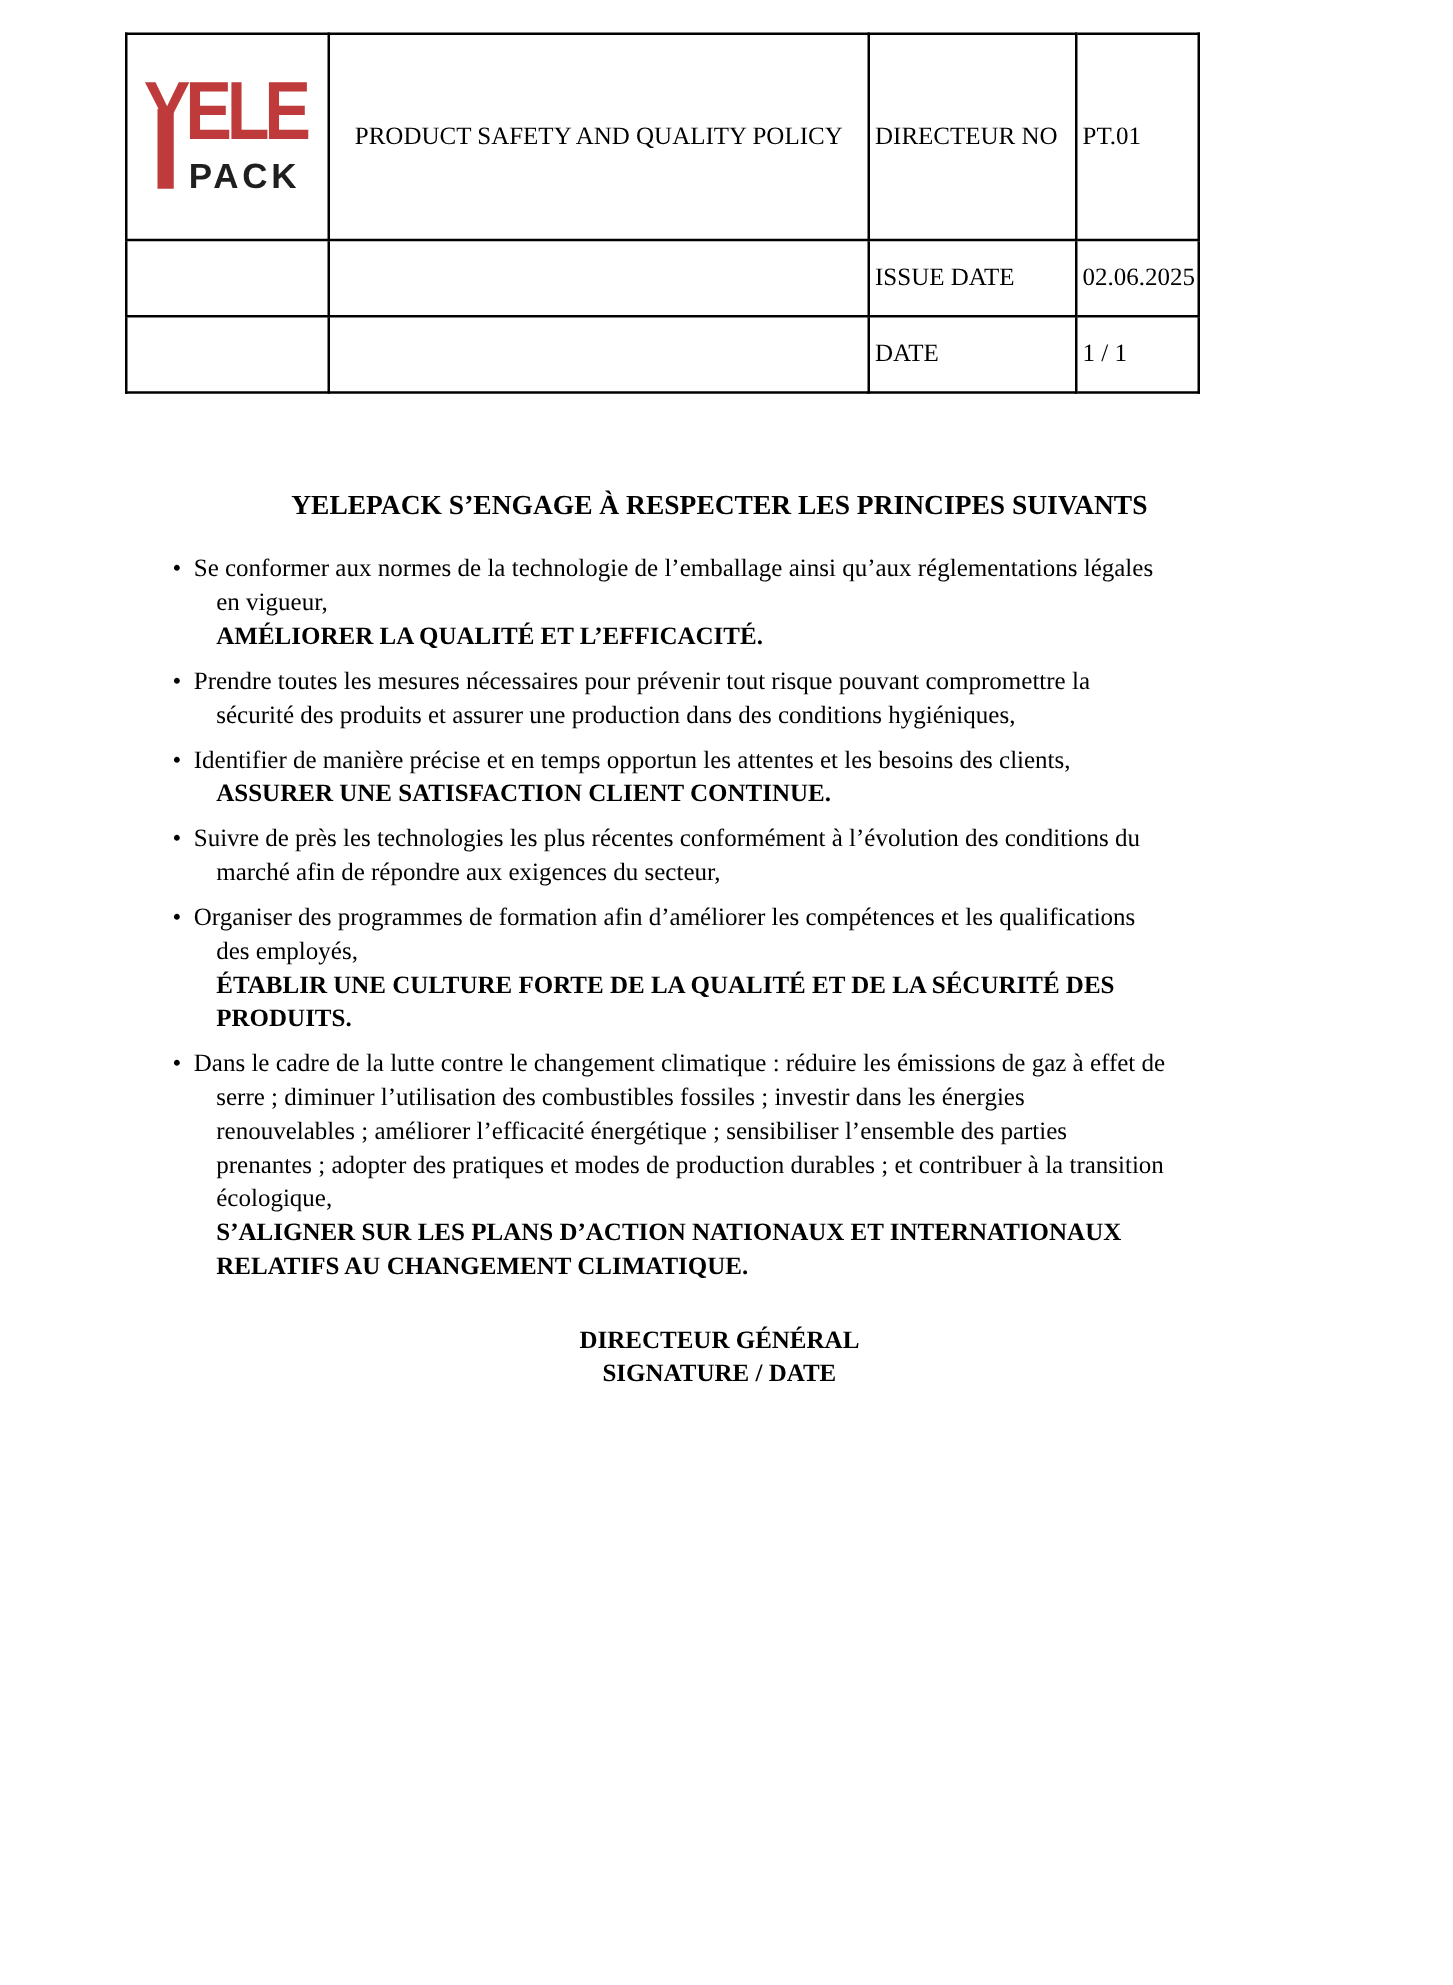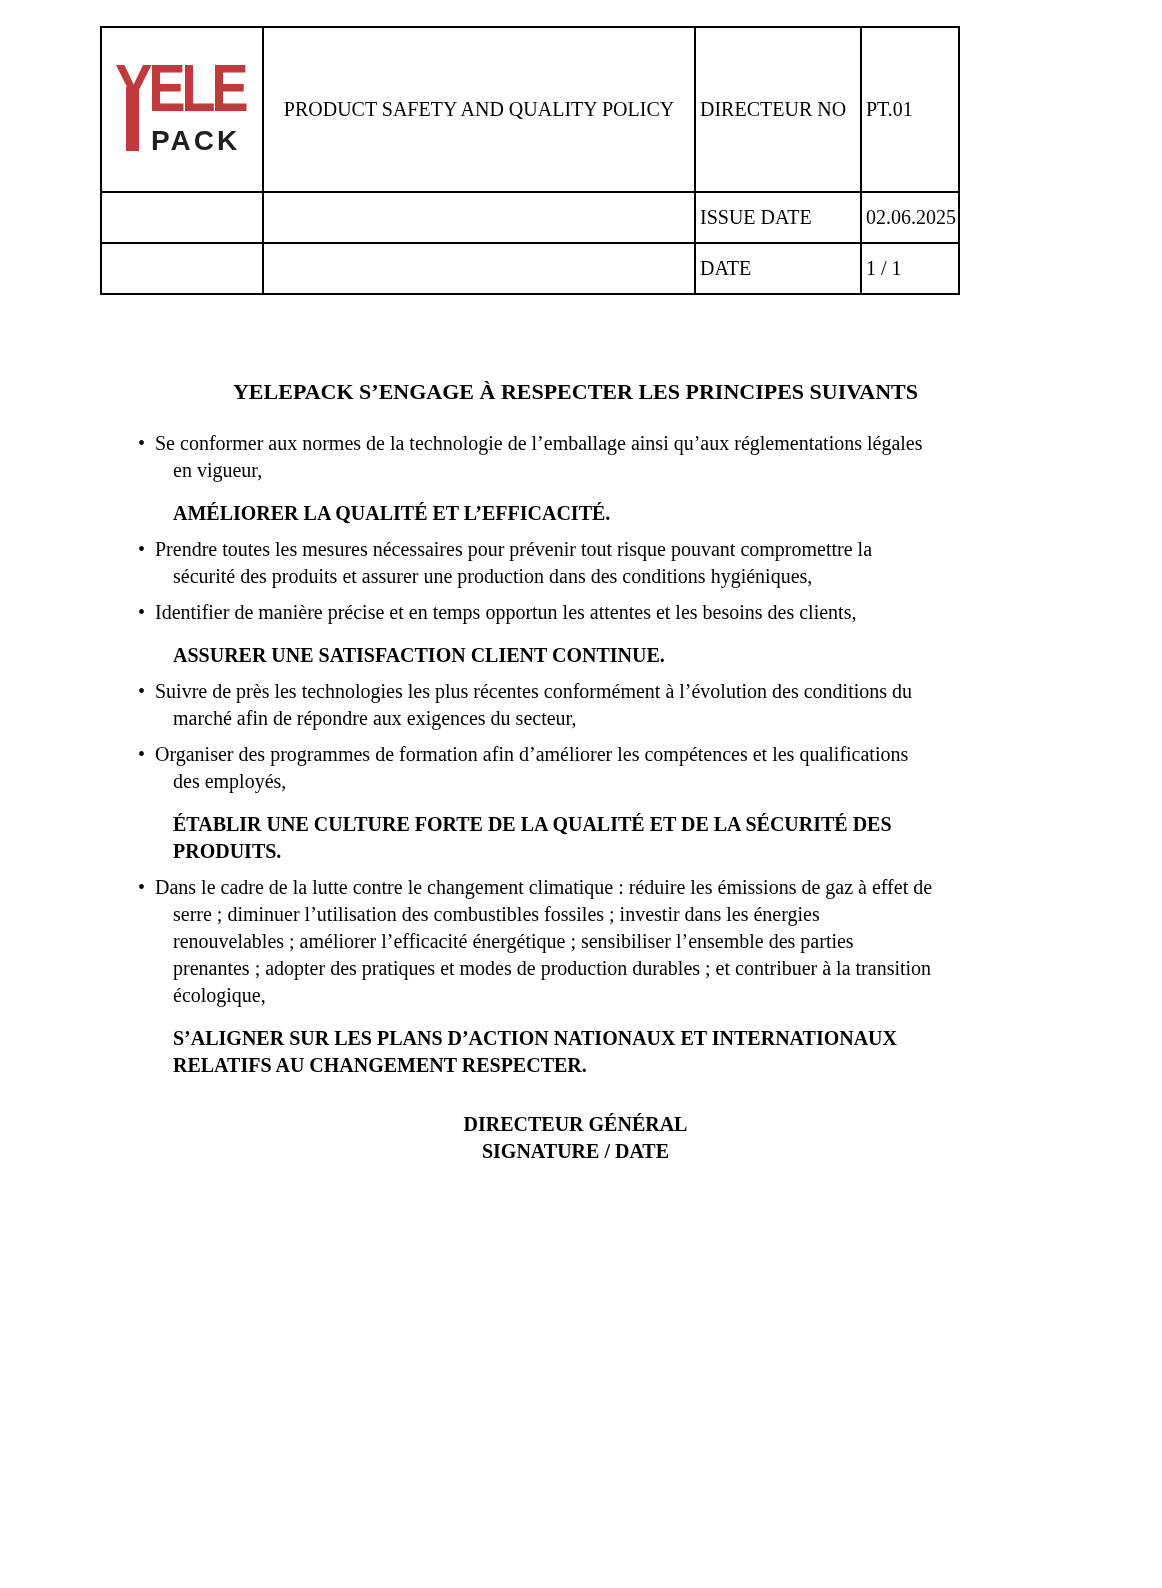--- a/index.html
+++ b/index.html
@@ -20,42 +20,42 @@
     width: 858px;
   }
   .header-table td {
     border: 2px solid #000000;
     font-size: 20px;
     padding: 2px 4px;
     vertical-align: middle;
     overflow: hidden;
   }
   .row-main   { height: 165px; }
-  .row-small  { height: 51px; }
+  .row-small  { height: 61px; }
   .col-logo   { width: 162px; }
   .col-title  { width: 432px; }
   .col-label  { width: 166px; }
   .col-value  { width: 98px; }
 
   .logo-cell { text-align: center; vertical-align: middle; }
   .title-cell {
     vertical-align: top;
     text-align: center;
     font-weight: normal;
     font-size: 23px;
     line-height: 53px;
     padding-top: 12px;
   }
   .label-cell { text-align: left; padding-left: 3px; }
   .value-cell { text-align: left; padding-left: 4px; }
 
   
   .content {
     position: absolute;
-    left: 138px; top: 378px;
+    left: 138px; top: 390px;
     width: 875px;
     font-size: 20px;
     line-height: 27px;
   }
   .content h1 {
     font-size: 22px;
     font-weight: bold;
     text-align: center;
     margin: 0 0 24px 0;
     line-height: 28px;
@@ -71,21 +71,20 @@
     position: absolute;
     left: 0; top: 0;
     text-indent: 0;
   }
   .bullets .btext { white-space: pre-line; }
   .bullets .bbold {
     display: block;
     text-indent: 0;
     font-weight: bold;
     white-space: pre-line;
-    margin-top: 16px;
   }
   .signature {
     margin-top: 32px;
     text-align: center;
     font-weight: bold;
     font-size: 20px;
     line-height: 27px;
   }
 </style>
 </head>
@@ -161,21 +160,21 @@
 PRODUITS.</strong>
     </li>
     <li>
       <span class="marker">•</span>
       <span class="btext">Dans le cadre de la lutte contre le changement climatique : réduire les émissions de gaz à effet de
 serre ; diminuer l’utilisation des combustibles fossiles ; investir dans les énergies
 renouvelables ; améliorer l’efficacité énergétique ; sensibiliser l’ensemble des parties
 prenantes ; adopter des pratiques et modes de production durables ; et contribuer à la transition
 écologique,</span>
       <strong class="bbold">S’ALIGNER SUR LES PLANS D’ACTION NATIONAUX ET INTERNATIONAUX
-RELATIFS AU CHANGEMENT RESPECTER.</strong>
+RELATIFS AU CHANGEMENT CLIMATIQUE.</strong>
     </li>
   </ul>
 
   <div class="signature">
     <div>DIRECTEUR GÉNÉRAL</div>
     <div>SIGNATURE / DATE</div>
   </div>
 </div>
 
 </body></html>

